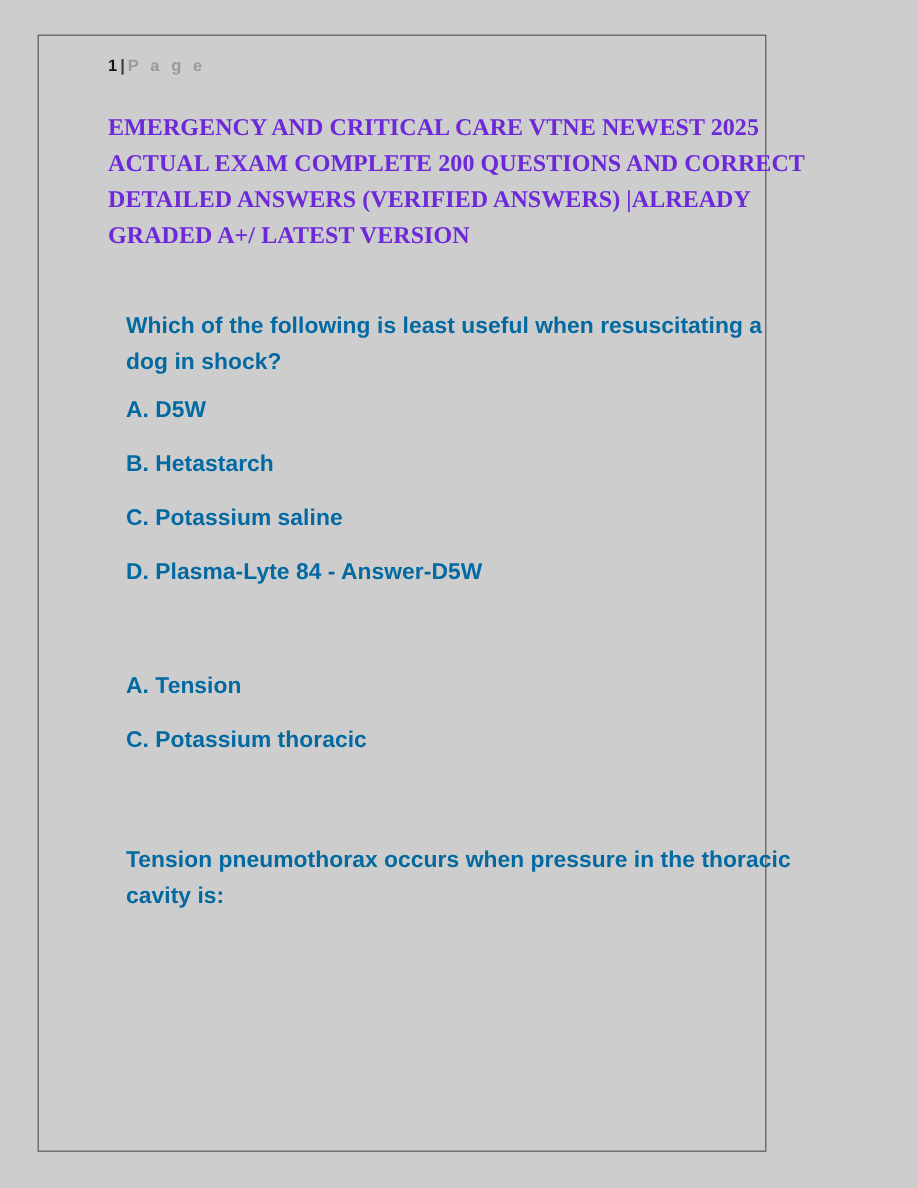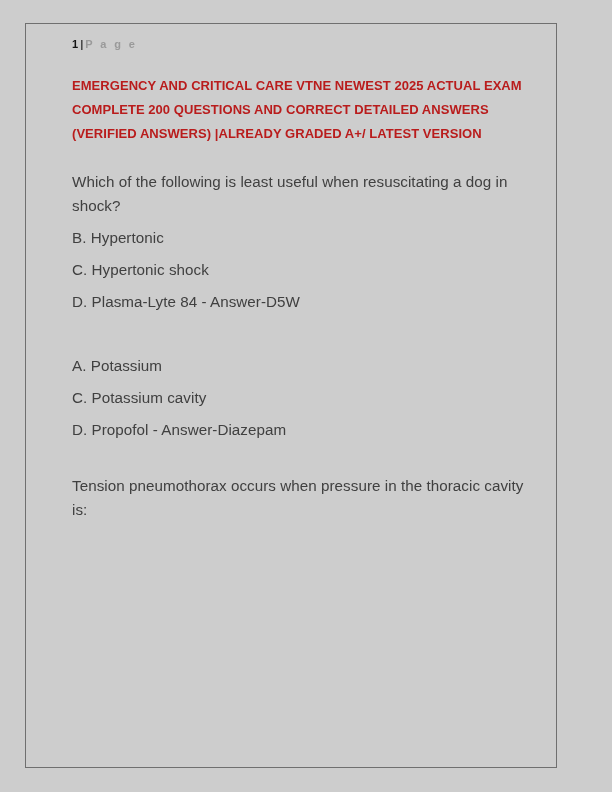--- a/index.html
+++ b/index.html
@@ -16,21 +16,21 @@
   .page-canvas {
     position: relative;
     width: 612px;
     height: 792px;
     background: #cdcdcd;
   }
   .page-frame {
     position: absolute;
     left: 25px;
     top: 23px;
-    width: 532px;
+    width: 486px;
     height: 745px;
     border: 1px solid #6f6f6f;
     box-sizing: border-box;
     background: #cdcdcd;
   }
   .page-inner {
     position: absolute;
     left: 46px;
     top: 12px;
     width: 470px;
@@ -51,39 +51,41 @@
     font-weight: bold;
     color: #3c3c3c;
     padding: 0 2px;
   }
   .page-header .hdr-label {
     font-weight: bold;
     color: #9a9a9a;
     letter-spacing: 2.4px;
   }
   .doc-title {
-    font-size: 13px;
+    font-size: 16px;
     line-height: 24px;
     font-weight: bold;
-    color: #b91c1c;
+    color: #6d28d9;
     margin: 0;
     letter-spacing: 0.05px;
+    font-family: Liberation Serif, serif;
   }
   .spacer-line {
     height: 24px;
   }
   .q-block {
     margin: 0;
   }
   .q-stem, .q-option {
     font-size: 15.2px;
     line-height: 24px;
-    color: #404040;
-    margin: 0;
+    color: #0369a1;
+    margin: 12px;
     letter-spacing: 0.05px;
+    font-weight: bold;
   }
   .q-option {
     margin-top: 8px;
   }
   .q-stem {
     margin-bottom: 0;
   }
   .block-gap {
     height: 32px;
   }
@@ -98,31 +100,31 @@
       <div class="page-header">
         <span class="hdr-num">1</span><span class="hdr-sep">|</span><span class="hdr-label">P a g e</span>
       </div>
 
       <h1 class="doc-title">EMERGENCY AND CRITICAL CARE VTNE NEWEST 2025 ACTUAL EXAM COMPLETE 200 QUESTIONS AND CORRECT DETAILED ANSWERS (VERIFIED ANSWERS) |ALREADY GRADED A+/ LATEST VERSION</h1>
 
       <div class="spacer-line"></div>
 
       <div class="q-block">
         <p class="q-stem">Which of the following is least useful when resuscitating a dog in shock?</p>
-        <p class="q-option">B. Hypertonic</p>
-        <p class="q-option">C. Hypertonic shock</p>
+        <p class="q-option">A. D5W</p>
+        <p class="q-option">B. Hetastarch</p>
+        <p class="q-option">C. Potassium saline</p>
         <p class="q-option">D. Plasma-Lyte 84 - Answer-D5W</p>
       </div>
 
       <div class="block-gap"></div>
 
       <div class="q-block">
-        <p class="q-option">A. Potassium</p>
-        <p class="q-option">C. Potassium cavity</p>
-        <p class="q-option">D. Propofol - Answer-Diazepam</p>
+        <p class="q-option">A. Tension</p>
+        <p class="q-option">C. Potassium thoracic</p>
       </div>
 
       <div class="block-gap"></div>
 
       <div class="q-block">
         <p class="q-stem">Tension pneumothorax occurs when pressure in the thoracic cavity is:</p>
       </div>
 
     </div>
   </div>

